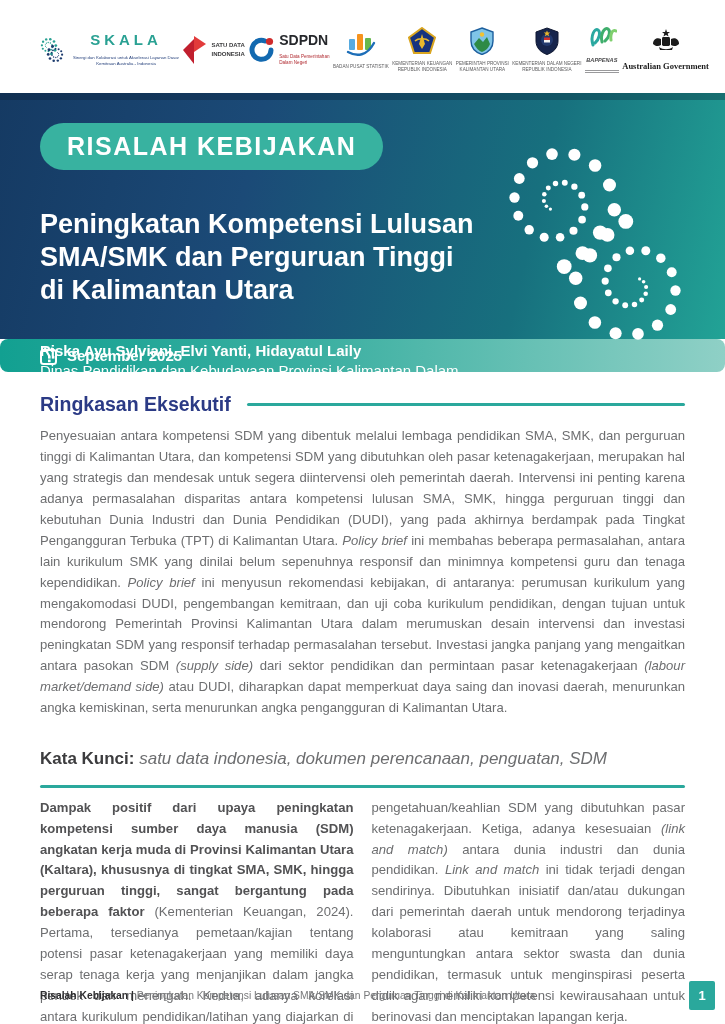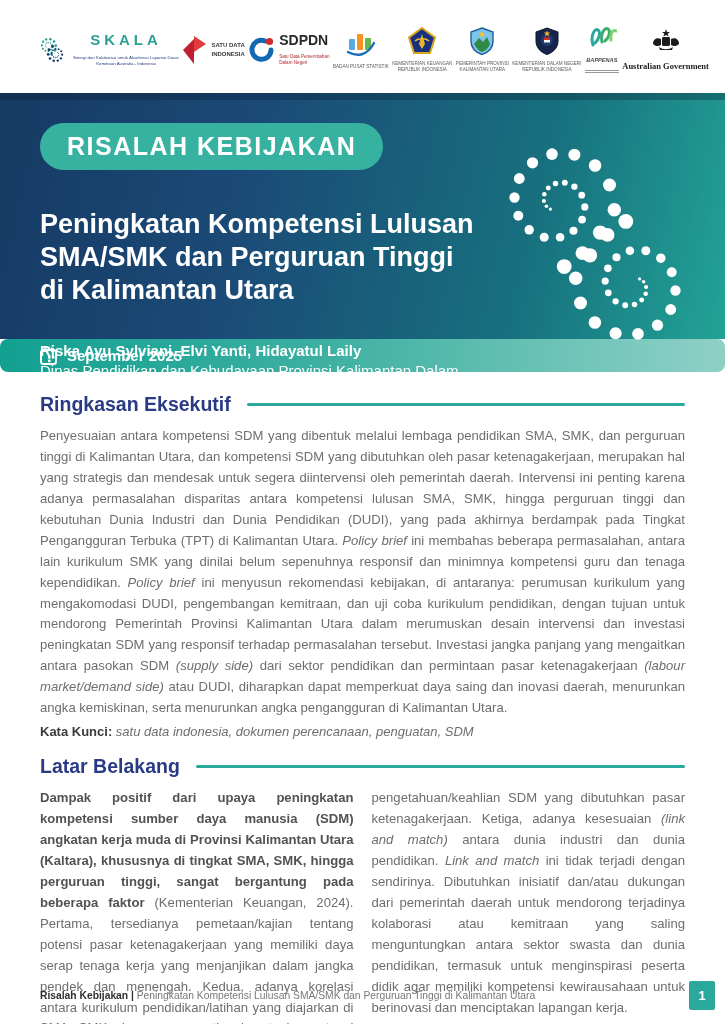--- a/index.html
+++ b/index.html
@@ -57,21 +57,21 @@
   }
 
   
   .content { padding:17px 40px 0 40px; }
   .sec-head { display:flex; align-items:center; gap:16px; margin:4px 0 10px; }
   .sec-head h2 { font-size:19.5px; color:#2b3a85; font-weight:bold; white-space:nowrap; }
   .sec-rule { flex:1; height:2.5px; background:#2aa89c; border-radius:2px; }
   .body-text { font-size:13.1px; line-height:1.6; color:#6d6e70; text-align:justify; }
   .seg-i { font-style:italic; }
   .seg-b { font-weight:bold; color:#525254; }
-  .keywords { margin:5px 0 16px; font-size:13px; }
+  .keywords { margin:30px 0 16px; font-size:17px; }
   .keywords .kw-label { font-weight:bold; color:#3c3c3e; }
   .keywords .kw-value { font-style:italic; color:#6d6e70; }
   .columns { display:flex; gap:18px; margin-top:2px; }
   .col { flex:1; }
 
   
   .footer { position:absolute; left:40px; right:10px; bottom:14px; display:flex; align-items:center; }
   .footer-text { flex:1; font-size:10.3px; color:#77787a; }
   .footer-text .brand { font-weight:bold; color:#2e2e30; }
   .page-box {
@@ -304,21 +304,20 @@
       <h2>Ringkasan Eksekutif</h2>
       <div class="sec-rule"></div>
     </div>
     <p class="body-text"><span>Penyesuaian antara kompetensi SDM yang dibentuk melalui lembaga pendidikan SMA, SMK, dan perguruan tinggi di Kalimantan Utara, dan kompetensi SDM yang dibutuhkan oleh pasar ketenagakerjaan, merupakan hal yang strategis dan mendesak untuk segera diintervensi oleh pemerintah daerah. Intervensi ini penting karena adanya permasalahan disparitas antara kompetensi lulusan SMA, SMK, hingga perguruan tinggi dan kebutuhan Dunia Industri dan Dunia Pendidikan (DUDI), yang pada akhirnya berdampak pada  Tingkat Pengangguran Terbuka (TPT) di Kalimantan Utara. </span><span class="seg-i">Policy brief</span><span> ini membahas beberapa permasalahan, antara lain kurikulum SMK yang dinilai belum sepenuhnya responsif dan minimnya kompetensi guru dan tenaga kependidikan. </span><span class="seg-i">Policy brief</span><span> ini menyusun rekomendasi kebijakan, di antaranya: perumusan kurikulum yang mengakomodasi DUDI, pengembangan kemitraan, dan uji coba kurikulum pendidikan, dengan tujuan untuk mendorong Pemerintah Provinsi Kalimantan Utara dalam merumuskan desain intervensi dan investasi peningkatan SDM yang responsif terhadap permasalahan tersebut. Investasi jangka panjang yang mengaitkan antara pasokan SDM </span><span class="seg-i">(supply side)</span><span> dari sektor pendidikan dan permintaan pasar ketenagakerjaan </span><span class="seg-i">(labour market/demand side)</span><span> atau DUDI, diharapkan dapat memperkuat daya saing dan inovasi daerah, menurunkan angka kemiskinan, serta menurunkan angka pengangguran di Kalimantan Utara.</span></p>
 
     <p class="keywords">
       <span class="kw-label">Kata Kunci:</span><span class="kw-value"> satu data indonesia, dokumen perencanaan, penguatan, SDM</span>
     </p>
 
     <div class="sec-head">
-      <h2>Latar Belakang</h2>
       <div class="sec-rule"></div>
     </div>
     <div class="columns">
       <p class="col body-text"><span class="seg-b">Dampak positif dari upaya peningkatan kompetensi sumber daya manusia (SDM) angkatan kerja muda di Provinsi Kalimantan Utara (Kaltara), khususnya di tingkat SMA, SMK, hingga perguruan tinggi, sangat bergantung pada beberapa faktor</span><span> (Kementerian Keuangan, 2024). Pertama, tersedianya pemetaan/kajian tentang potensi pasar ketenagakerjaan yang memiliki daya serap tenaga kerja yang menjanjikan dalam jangka pendek dan menengah. Kedua, adanya korelasi antara kurikulum pendidikan/latihan yang diajarkan di SMA, SMK, dan perguruan tinggi serta kompetensi minimal tentang</span></p>
       <p class="col body-text"><span>pengetahuan/keahlian SDM yang dibutuhkan pasar ketenagakerjaan. Ketiga, adanya kesesuaian </span><span class="seg-i">(link and match)</span><span> antara dunia industri dan dunia pendidikan. </span><span class="seg-i">Link and match</span><span> ini tidak terjadi dengan sendirinya. Dibutuhkan inisiatif dan/atau dukungan dari pemerintah daerah untuk mendorong terjadinya kolaborasi atau kemitraan yang saling menguntungkan antara sektor swasta dan dunia pendidikan, termasuk untuk menginspirasi peserta didik agar memiliki kompetensi kewirausahaan untuk berinovasi dan menciptakan lapangan kerja.</span></p>
     </div>
   </div>
 
   <div class="footer">
     <div class="footer-text">

